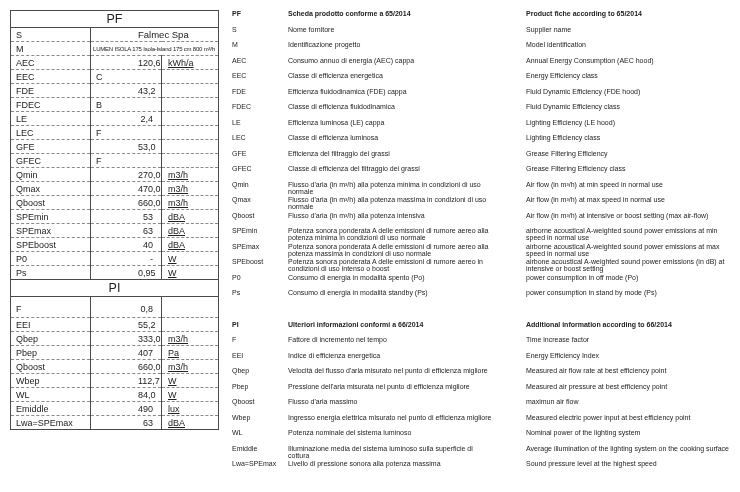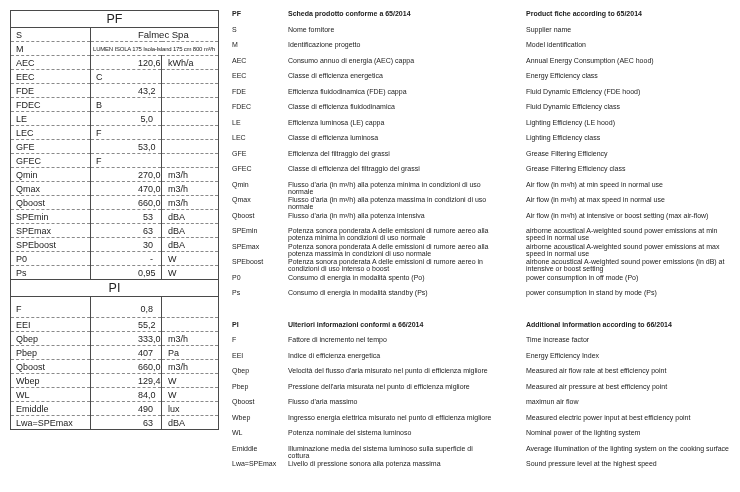--- a/index.html
+++ b/index.html
@@ -35,21 +35,21 @@
     padding: 0;
   }
   .spec-table col.c-label { width: 80px; }
   .spec-table col.c-value { width: 71px; }
   .spec-table col.c-unit  { width: 57px; }
   .spec-table td.lbl   { border-right: 1px solid #4a4a4a; padding-left: 5px; }
   .spec-table td.val   { border-right: 1px solid #4a4a4a; text-align: right; padding-right: 8px; padding-left: 47px; }
   .spec-table td.val.letter { text-align: left; padding-left: 5px; }
   .spec-table td.val.wide   { text-align: left; font-size: 9.5px; }
   .spec-table td.val.wide.small { font-size: 6px; padding-left: 2px; letter-spacing: -0.2px; }
-  .spec-table td.unit  { text-align: left; padding-left: 6px; }
+  .spec-table td.unit  { text-align: left; padding-left: 6px; text-decoration: underline; }
   .spec-table tr.sep td { border-top: 1px dashed #8a8a8a; }
   .spec-table tr.tall td { height: 21px; vertical-align: bottom; padding-bottom: 3px; }
 
   
   .desc {
     position: absolute;
     left: 230px; top: 10px;
     width: 506px;
   }
   .drow {
@@ -102,21 +102,21 @@
         <td class="val">43,2</td>
         <td class="unit"></td>
       </tr>
       <tr class="sep">
         <td class="lbl">FDEC</td>
         <td class="val letter">B</td>
         <td class="unit"></td>
       </tr>
       <tr class="sep">
         <td class="lbl">LE</td>
-        <td class="val">5,0</td>
+        <td class="val">2,4</td>
         <td class="unit"></td>
       </tr>
       <tr class="sep">
         <td class="lbl">LEC</td>
         <td class="val letter">F</td>
         <td class="unit"></td>
       </tr>
       <tr class="sep">
         <td class="lbl">GFE</td>
         <td class="val">53,0</td>
@@ -147,21 +147,21 @@
         <td class="val">53</td>
         <td class="unit">dBA</td>
       </tr>
       <tr class="sep">
         <td class="lbl">SPEmax</td>
         <td class="val">63</td>
         <td class="unit">dBA</td>
       </tr>
       <tr class="sep">
         <td class="lbl">SPEboost</td>
-        <td class="val">30</td>
+        <td class="val">40</td>
         <td class="unit">dBA</td>
       </tr>
       <tr class="sep">
         <td class="lbl">P0</td>
         <td class="val">-</td>
         <td class="unit">W</td>
       </tr>
       <tr class="sep">
         <td class="lbl">Ps</td>
         <td class="val">0,95</td>
@@ -190,21 +190,21 @@
         <td class="val">407</td>
         <td class="unit">Pa</td>
       </tr>
       <tr class="sep">
         <td class="lbl">Qboost</td>
         <td class="val">660,0</td>
         <td class="unit">m3/h</td>
       </tr>
       <tr class="sep">
         <td class="lbl">Wbep</td>
-        <td class="val">129,4</td>
+        <td class="val">112,7</td>
         <td class="unit">W</td>
       </tr>
       <tr class="sep">
         <td class="lbl">WL</td>
         <td class="val">84,0</td>
         <td class="unit">W</td>
       </tr>
       <tr class="sep">
         <td class="lbl">Emiddle</td>
         <td class="val">490</td>

